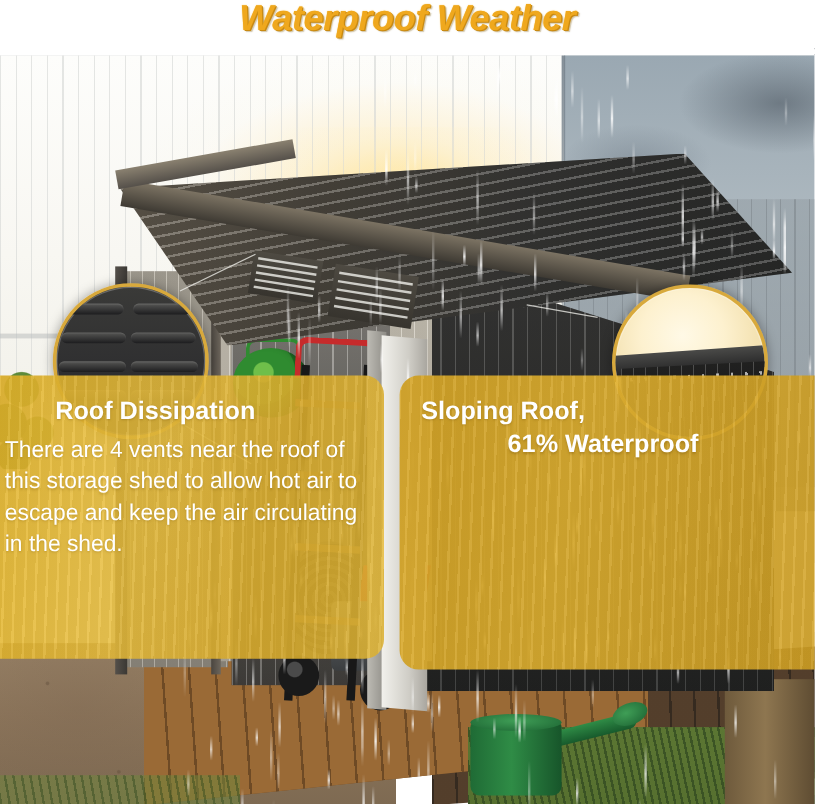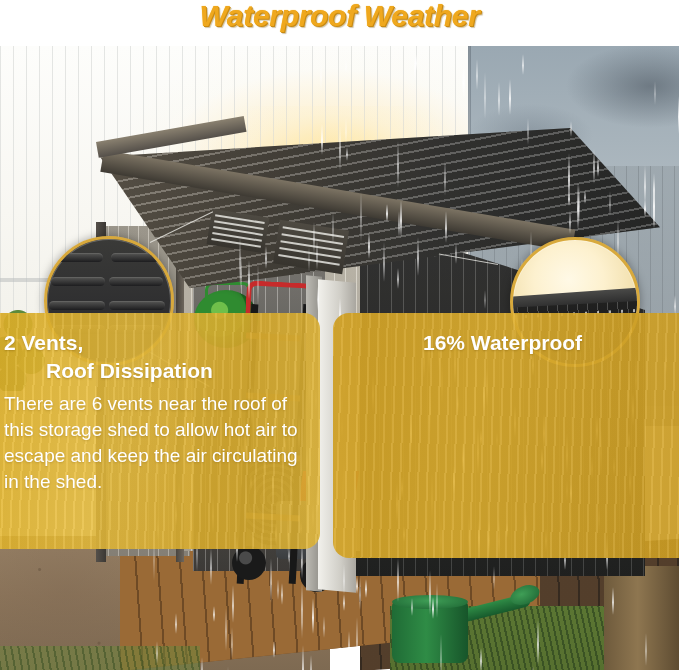--- a/index.html
+++ b/index.html
@@ -808,25 +808,25 @@
 
     <div class="callout callout-roof">
       <div class="co-roof-slab"></div>
       <div class="co-roof-body"></div>
       <div class="co-dots"></div>
     </div>
   </div>
 
   <div class="panel panel-left">
     <h2 class="headline">
-      <span>2 Vents,</span>
       <span class="l2">Roof Dissipation</span>
     </h2>
-    <p class="body-copy">There are 6 vents near the roof of this storage shed to allow hot air to escape and keep the air circulating in the shed.</p>
+    <p class="body-copy">There are 4 vents near the roof of this storage shed to allow hot air to escape and keep the air circulating in the shed.</p>
   </div>
 
   <div class="panel panel-right">
     <h2 class="headline">
-      <span class="l2">16% Waterproof</span>
+      <span>Sloping Roof,</span>
+      <span class="l2">61% Waterproof</span>
     </h2>
   </div>
 
 </div>
 
 </body></html>

